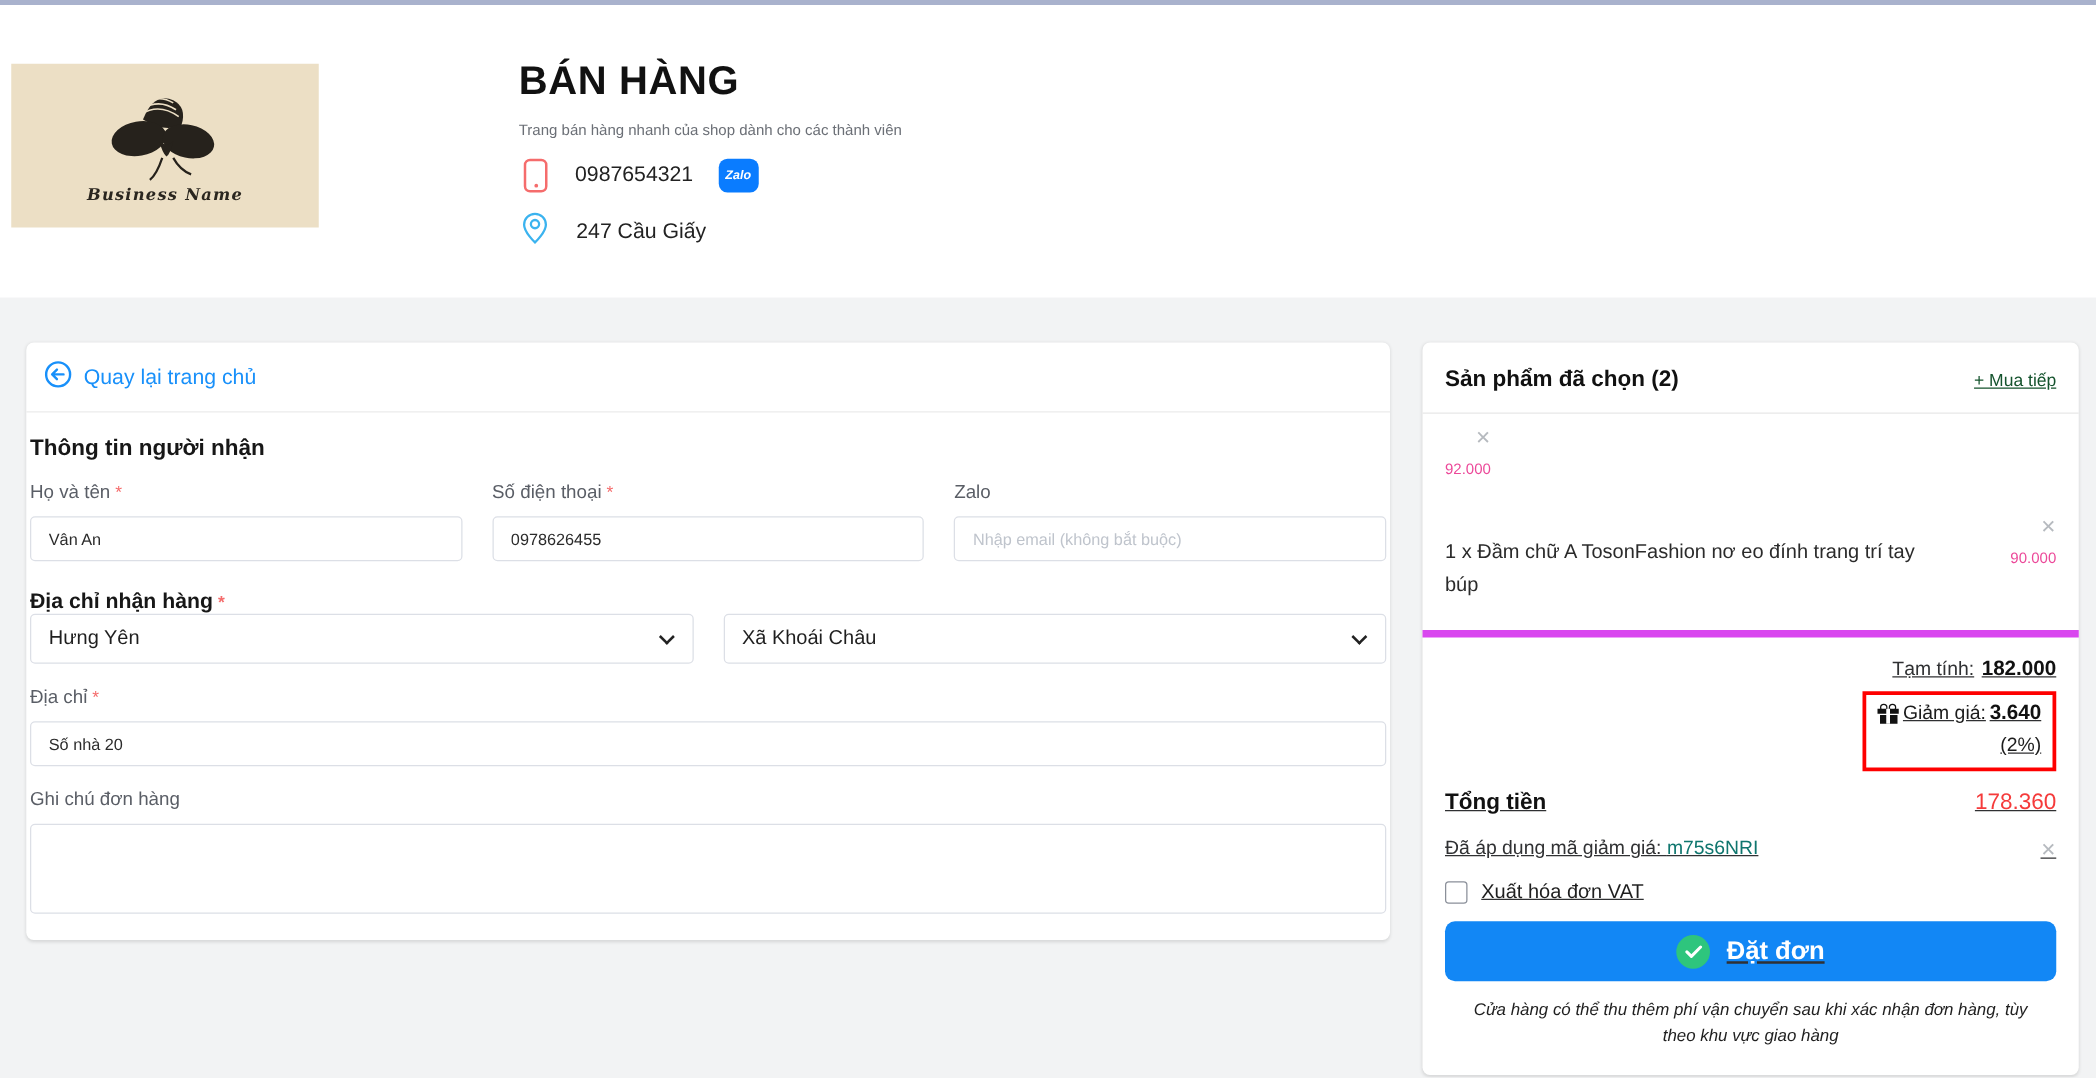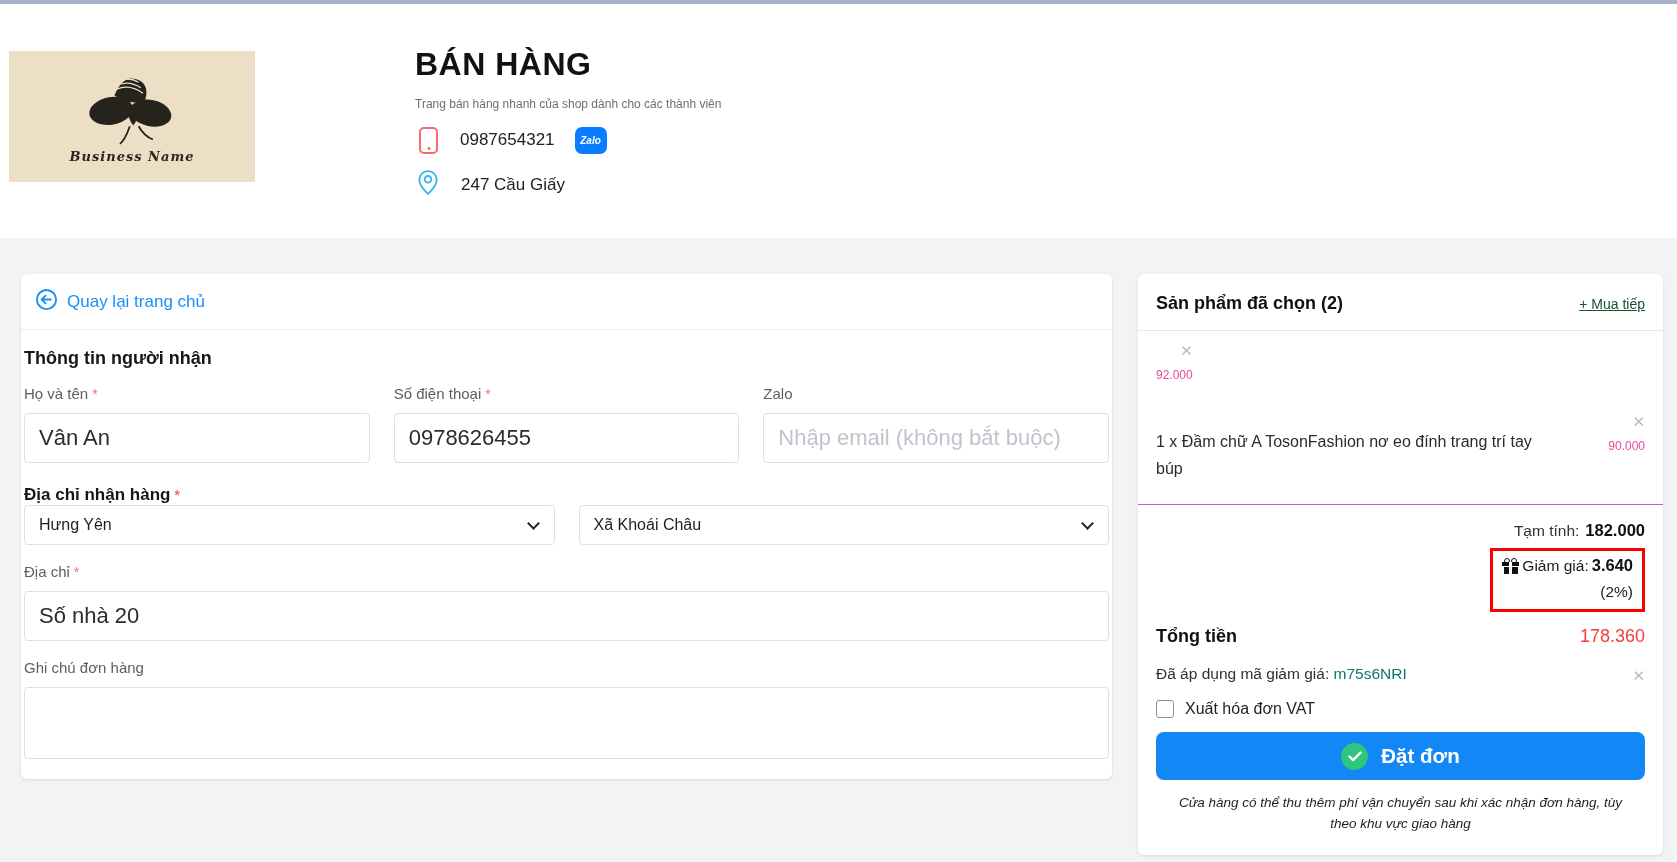--- a/index.html
+++ b/index.html
@@ -47,22 +47,22 @@
   
   .back-row { height:56px; display:flex; align-items:center; padding:0 14px; border-bottom:1px solid #ececec; }
   .back-link { display:flex; align-items:center; gap:9px; color:#1890fa; font-size:17px; cursor:pointer; }
   .form-body { padding:18px 3px 16px; }
   .section-heading { font-size:18px; font-weight:bold; color:#171717; }
   .req { color:#f56c6c; margin-left:4px; font-size:14px; }
   .field-row { display:flex; gap:24px; margin-top:16px; }
   .field { flex:1; }
   .field-label { font-size:15px; color:#5a5e66; display:block; }
   .text-input {
-    margin-top:11px; width:100%; height:50px; border:1px solid #dcdfe6; border-radius:4px;
-    padding:0 14px; font-size:22px; color:#2b2b2b; font-family:"Liberation Sans", sans-serif; outline:none;
+    margin-top:11px; width:100%; height:36px; border:1px solid #dcdfe6; border-radius:4px;
+    padding:0 14px; font-size:13px; color:#2b2b2b; font-family:"Liberation Sans", sans-serif; outline:none;
   }
   .text-input::placeholder { color:#bfc4cc; }
   .heading2 { margin-top:22px; font-size:17px; }
   .select-row { display:flex; gap:24px; }
   .select {
     flex:1; height:40px; border:1px solid #dcdfe6; border-radius:4px;
     display:flex; align-items:center; padding:0 14px; font-size:16px; color:#1f1f1f;
     position:relative; cursor:pointer; background:#fff;
   }
   .chevron {
@@ -80,21 +80,21 @@
   .panel-header { display:flex; justify-content:space-between; align-items:center; padding:19px 18px 16px; border-bottom:1px solid #e8e8e8; }
   .panel-title { font-size:18px; font-weight:bold; color:#111; }
   .buy-more { color:#14532d; font-size:14px; cursor:pointer;text-decoration:underline; }
   .items { padding:4px 18px 22px; }
   .cart-item { display:flex; justify-content:space-between; gap:14px; }
   .cart-item + .cart-item { margin-top:24px; }
   .item-name { font-size:16px; color:#2b2b2b; line-height:1.7; max-width:388px; padding-top:22px; }
   .item-side { display:flex; flex-direction:column; align-items:flex-end; }
   .close-x { color:#b6babf; font-size:15px; line-height:1; padding:8px 0 4px; cursor:pointer; }
   .item-price { font-size:12px; color:#ec4899; margin-top:6px; }
-  .panel-lower { border-top:1px solid #d946ef; padding:16px 18px 0; }
+  .panel-lower { border-top:6px solid #d946ef; padding:16px 18px 0;text-decoration:underline; }
   .row-subtotal { text-align:right; font-size:15.5px; color:#303133; }
   .row-subtotal b { font-size:16.5px; color:#111; margin-left:6px; }
   .discount-box { margin:8px 0 0 auto; width:max-content; border:3px solid #fe0000; padding:5px 9px 8px; }
   .discount-line1 { display:flex; align-items:center; gap:3px; font-size:15.5px; color:#1c1c1c; }
   .discount-line1 b { font-size:16.5px; color:#111; }
   .discount-line2 { text-align:right; font-size:15.5px; color:#1c1c1c; margin-top:8px; }
   .gift { width:17px; height:16px; position:relative; }
   .gift .lid { position:absolute; top:4px; left:0; width:17px; height:4px; background:#111; }
   .gift .box { position:absolute; top:9px; left:1.5px; width:14px; height:7px; background:#111; }
   .gift .ribbon { position:absolute; top:4px; left:7px; width:3px; height:12px; background:#fff; }

